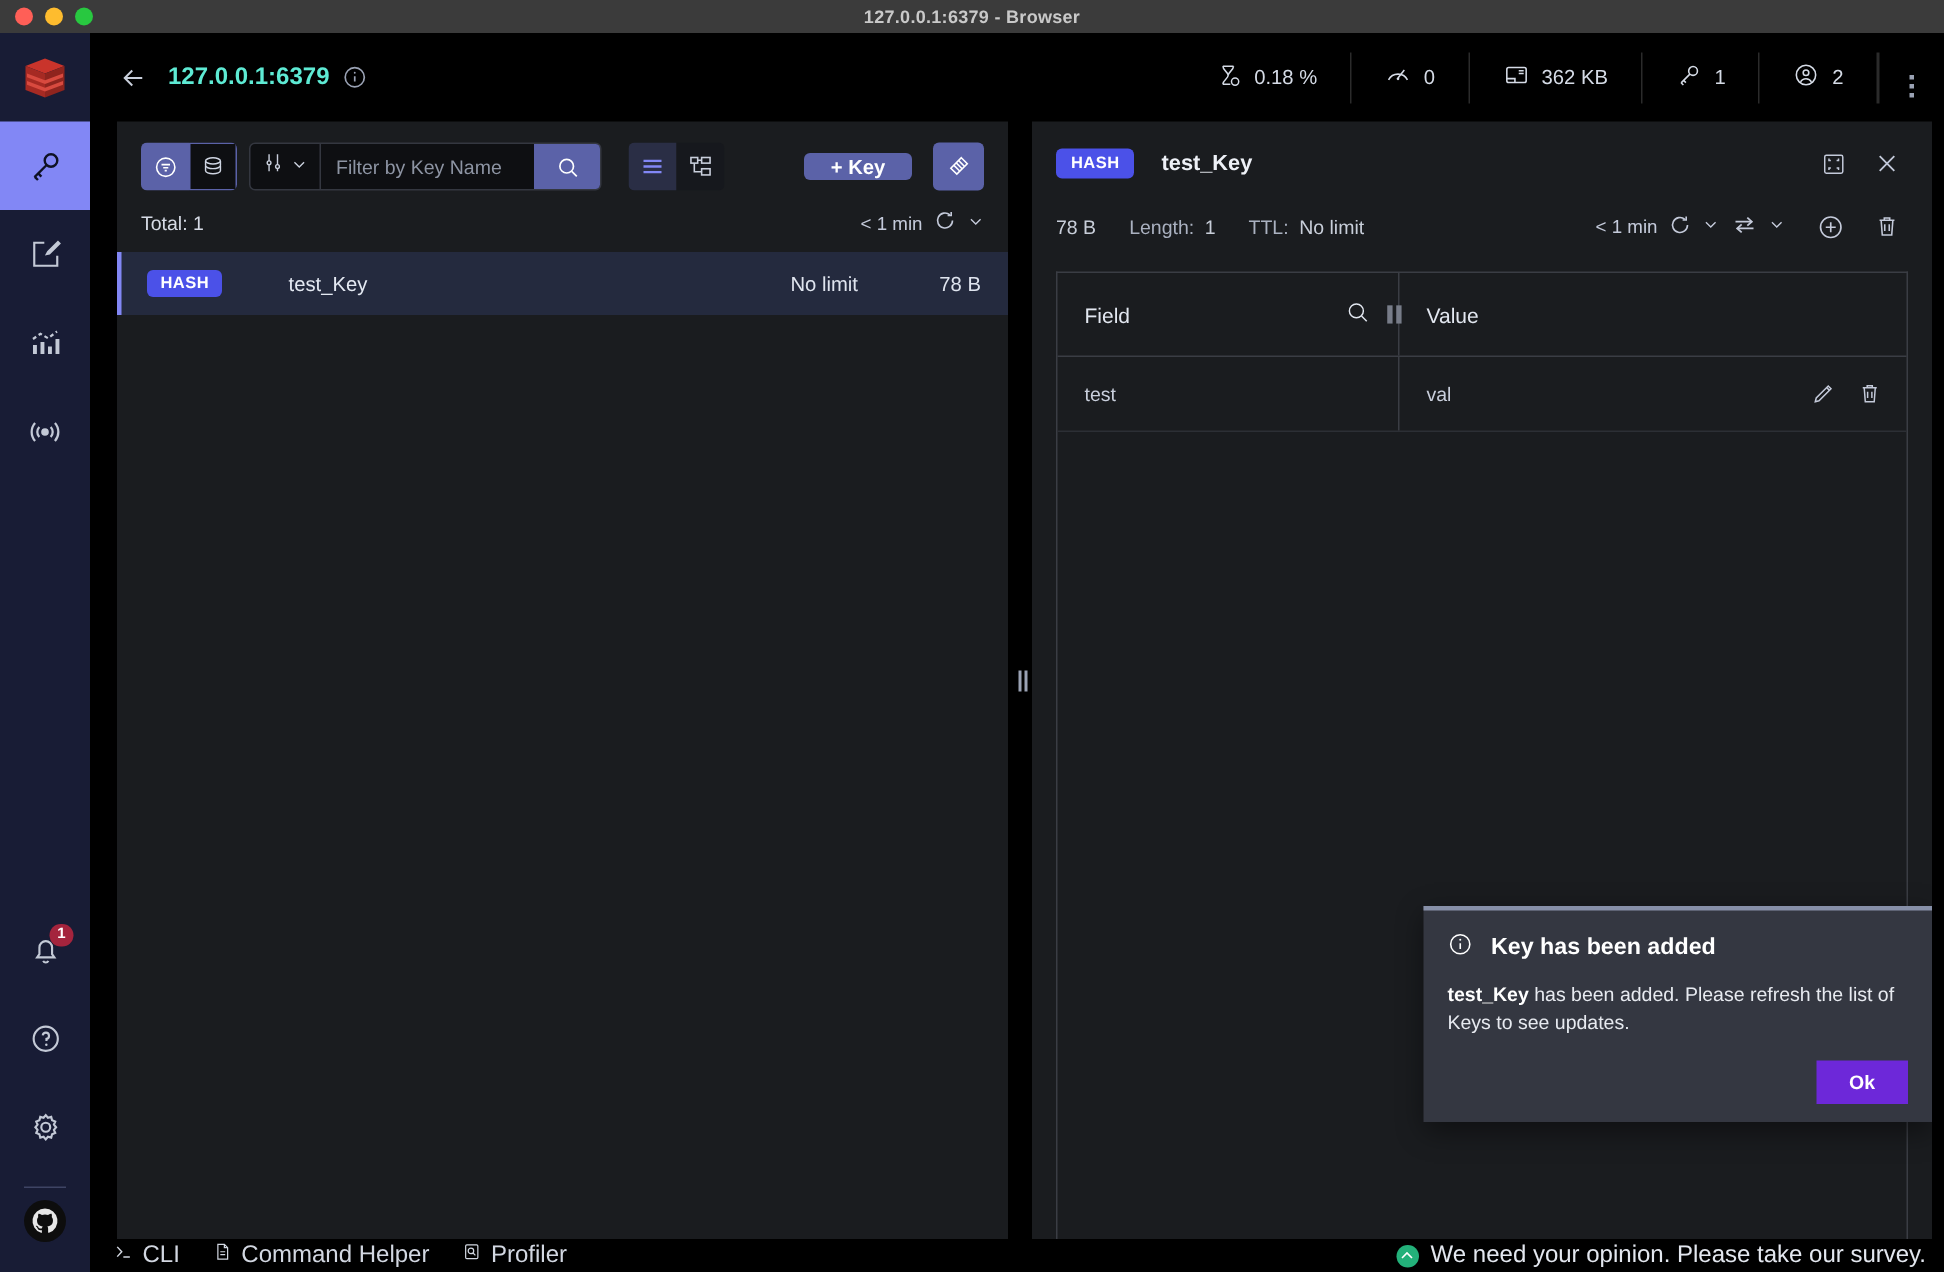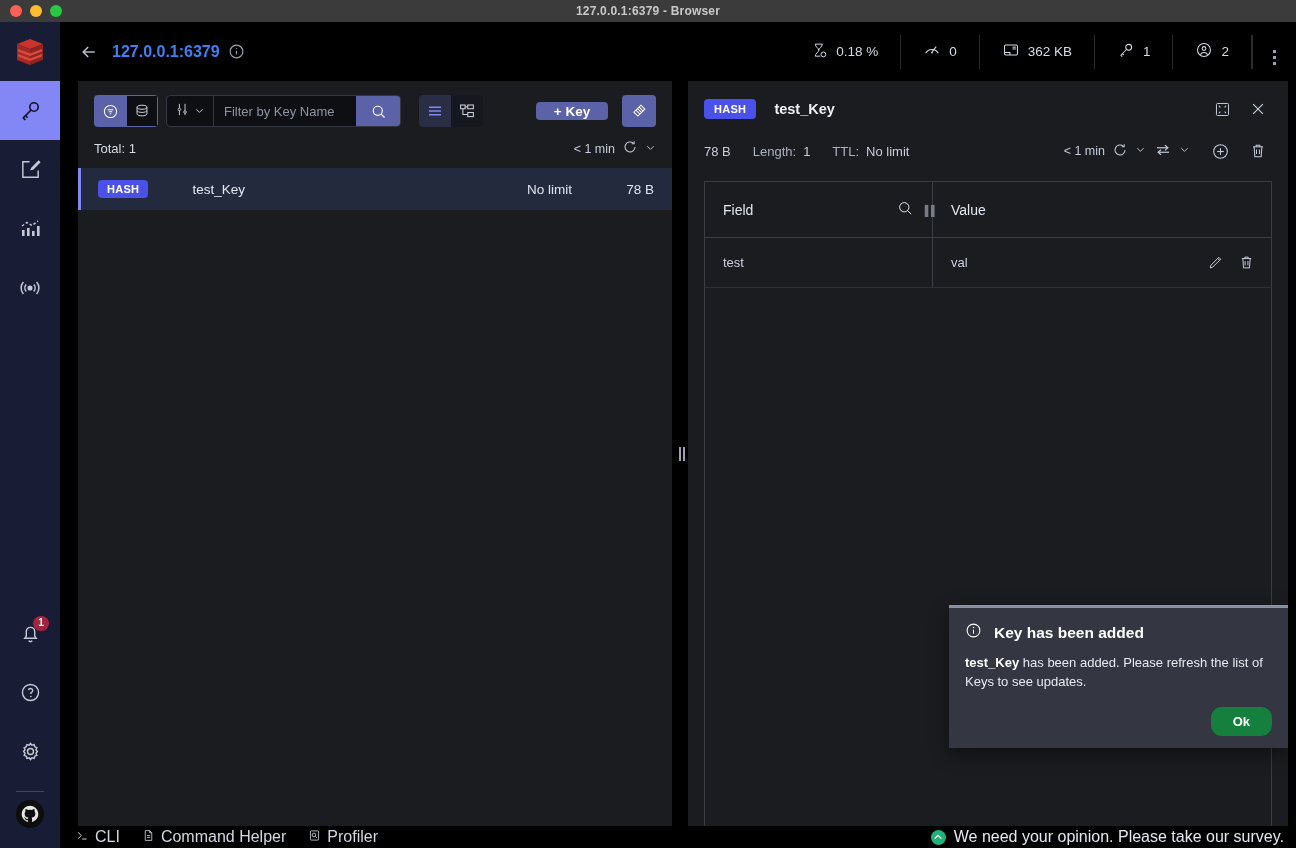--- a/index.html
+++ b/index.html
@@ -70,21 +70,21 @@
 
   
   .hdr {
     height: 59px; background: #000; display: flex; align-items: center;
     padding: 0 0 0 12px; flex: 0 0 59px;
   }
   .back-btn {
     width: 34px; height: 34px; display: flex; align-items: center; justify-content: center;
     color: #c9cfdc; cursor: pointer; font-size: 20px;
   }
-  .db-name { font-size: 16px; font-weight: bold; color: #3b82f6; margin: 0 8px 0 6px; }
+  .db-name { font-size: 16px; font-weight: bold; color: #5eead4; margin: 0 8px 0 6px; }
   .info-ico { color: #9aa2b4; display: flex; align-items: center; cursor: pointer; }
   .hdr-spacer { flex: 1; }
   .metrics { display: flex; align-items: flex-start; height: 34px; }
   .metric {
     display: flex; align-items: center; gap: 8px;
     padding: 0 22px; color: #d5dbe6; font-size: 13.5px;
     border-right: 1px solid #2b2b2b; height: 34px; cursor: default;
   }
   .metric:last-child { border-right: none; }
   .metric svg { flex: 0 0 auto; }
@@ -223,21 +223,21 @@
     position: absolute; right: 0px; bottom: 78px; width: 339px;
     background: #343741; border-top: 3px solid #8790a8;
     box-shadow: 0 6px 18px rgba(0,0,0,.45);
     padding: 14px 16px 12px 16px;
   }
   .toast-title { display: flex; align-items: center; gap: 12px; font-size: 15.5px; font-weight: bold; color: #fff; }
   .toast-body { margin-top: 10px; font-size: 13px; line-height: 19px; color: #e7eaf0; }
   .toast-body b { color: #fff; }
   .toast-foot { display: flex; justify-content: flex-end; margin-top: 16px; }
   .toast-ok {
-    background: #15803d; color: #fff; border: none; border-radius: 11px;
+    background: #6d28d9; color: #fff; border: none; border-radius: 0;
     font-size: 13px; font-weight: bold; padding: 7px 22px; cursor: pointer;
     font-family: "Liberation Sans", sans-serif;
   }
 
   
   .statusbar {
     height: 22px; flex: 0 0 22px; background: #000; display: flex; align-items: center;
     padding: 0 12px 0 16px; font-size: 16px; color: #d2d7e1;
   }
   .sb-item { display: flex; align-items: center; gap: 6px; margin-right: 22px; cursor: pointer; }

